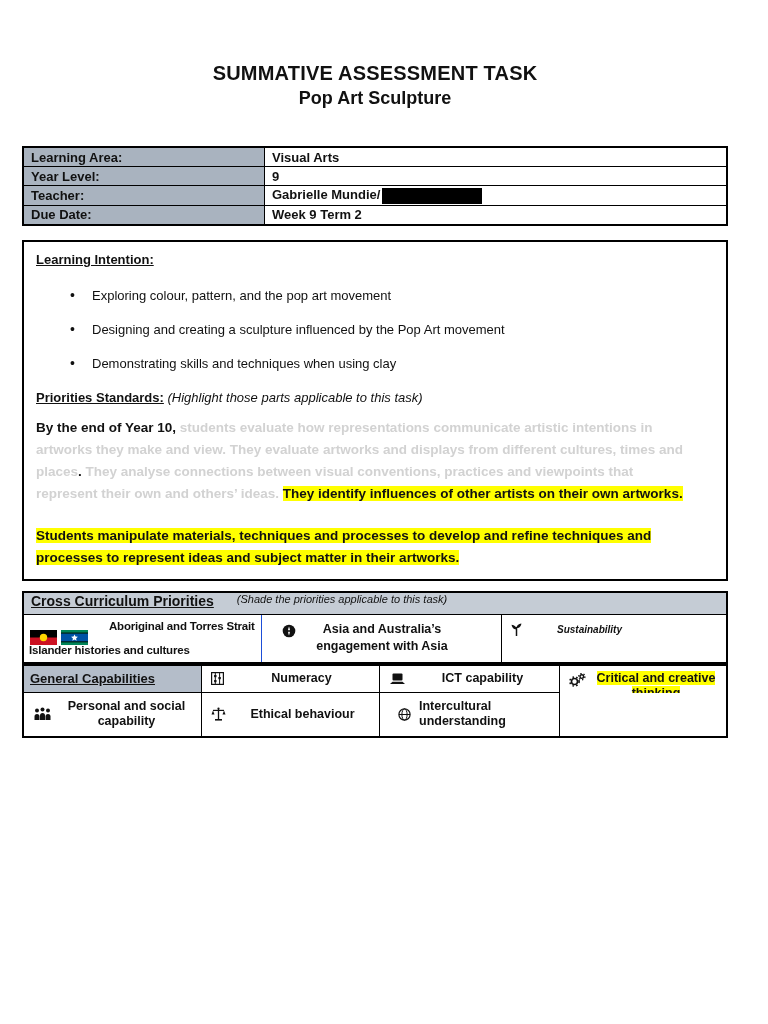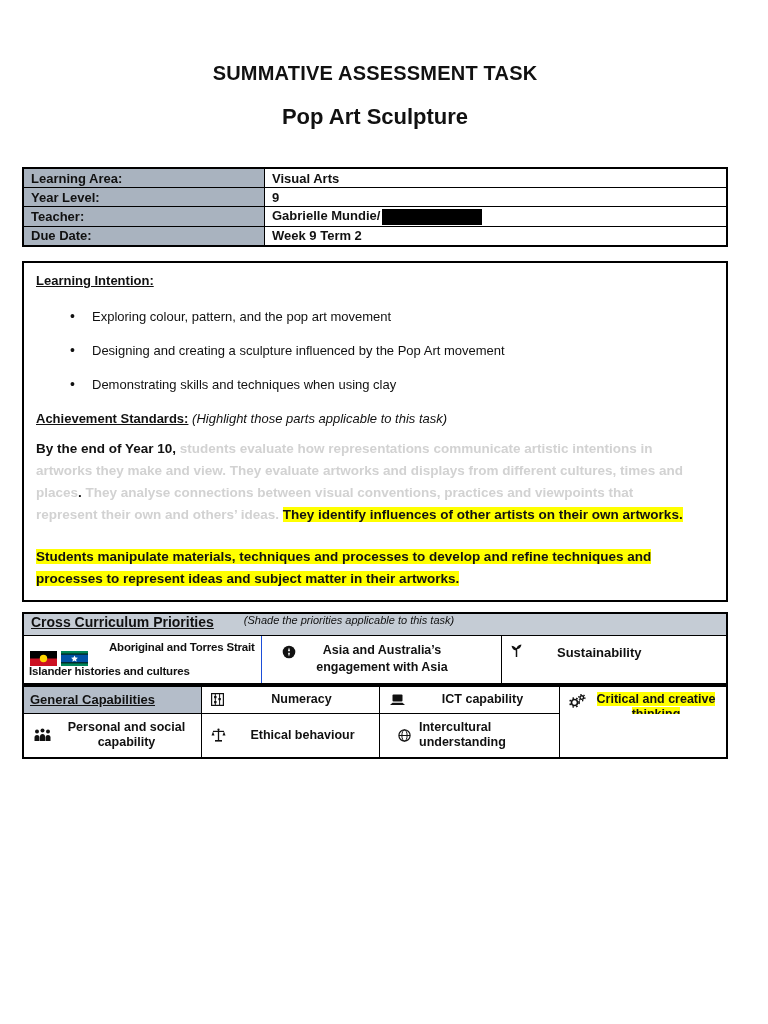--- a/index.html
+++ b/index.html
@@ -3,21 +3,21 @@
 <meta charset="utf-8">
 <style>
   html,body{margin:0;padding:0;background:#ffffff;}
   body{width:768px;height:1024px;font-family:"Liberation Sans",sans-serif;color:#111;-webkit-font-smoothing:antialiased;}
   .page{position:relative;width:768px;height:1024px;background:#fff;overflow:hidden;}
   .content{width:706px;margin:0 auto 0 22px;}
 
   
   .title-block{text-align:center;margin-top:62px;}
   .title1{font-size:20px;font-weight:bold;letter-spacing:.2px;}
-  .title2{font-size:22px;font-weight:bold;margin-top:19px;}
+  .title2{font-size:18px;font-weight:bold;margin-top:3px;}
 
   
   table.details{margin-top:37px;width:706px;border-collapse:collapse;border:2px solid #000;table-layout:fixed;}
   table.details td{border:1px solid #000;font-size:13px;font-weight:bold;padding:1px 7px;height:16px;vertical-align:middle;white-space:nowrap;overflow:hidden;}
   table.details td.lbl{width:226px;background:#a9b3bf;}
   .redaction{display:inline-block;width:100px;height:16px;background:#000;vertical-align:middle;margin-left:2px;}
 
   
   .box{margin-top:14px;border:2px solid #000;padding:8px 12px 10px 12px;}
   .u-head{font-size:13px;font-weight:bold;text-decoration:underline;display:inline-block;}
@@ -28,30 +28,30 @@
   .italic-note{font-style:italic;font-size:13px;font-weight:normal;}
   .as-p{width:662px;font-weight:bold;font-size:13.5px;line-height:22px;margin:12px 0 0 0;}
   .as-p2{margin-top:20px;}
   .muted{color:#d2d2d2;}
   .hl{background:#ffff00;}
 
   
   .ccp{margin-top:10px;border:2px solid #000;}
   .ccp-head{background:#c5ccd5;border-bottom:1px solid #000;height:21px;display:flex;padding:0 7px;}
   .ccp-title{font-size:14px;font-weight:bold;text-decoration:underline;}
-  .ccp-note{margin-left:30px;font-size:11px;}
+  .ccp-note{margin-left:23px;font-size:11px;}
   .ccp-body{display:flex;height:47px;}
   .ccp-cell{position:relative;box-sizing:border-box;font-weight:bold;}
   .ccp-c1{width:238px;border-right:1px solid #1d4ed8;font-size:11.5px;letter-spacing:-.2px;padding:3px 5px;}
   .ccp-c1 .l1{padding-left:80px;white-space:nowrap;line-height:14px;margin-top:1px;}
   .ccp-c1 .l2{white-space:nowrap;line-height:14px;margin-top:10px;}
   .flags{position:absolute;left:6px;top:15px;display:flex;gap:4px;}
   .ccp-c2{width:240px;border-right:1px solid #000;display:flex;padding:6px 4px 0 20px;font-size:12.5px;}
   .ccp-c2 .txt{width:156px;text-align:center;line-height:17px;margin-left:8px;}
-  .ccp-c3{flex:1;display:flex;padding:7px 6px 18px 8px;font-size:13px;}
+  .ccp-c3{flex:1;display:flex;padding:7px 6px 18px 8px;font-size:10px;font-style:italic;}
   .ccp-c3 .txt{margin-left:34px;margin-top:2px;}
   .icon{display:inline-flex;flex:none;}
 
   
   .gc{border:2px solid #000;}
   .gc-grid{display:grid;grid-template-columns:178px 178px 180px 166px;grid-template-rows:27px 43px;}
   .gc-cell{box-sizing:border-box;border-right:1px solid #000;display:flex;align-items:center;font-size:12.5px;font-weight:bold;overflow:hidden;}
   .gc-cell:nth-child(4n){border-right:none;}
   .gc-row1{border-bottom:1px solid #000;}
   .gc-header{background:#b4bdc9;padding:0 6px;}
@@ -95,21 +95,21 @@
 
     <div class="box">
       <span class="u-head">Learning Intention:</span>
       <ul class="bullets">
         <li>Exploring colour, pattern, and the pop art movement</li>
         <li>Designing and creating a sculpture influenced by the Pop Art movement</li>
         <li>Demonstrating skills and techniques when using clay</li>
       </ul>
 
       <div class="as-head">
-        <span class="u-head">Achievement Standards:</span>
+        <span class="u-head">Priorities Standards:</span>
         <span class="italic-note">(Highlight those parts applicable to this task)</span>
       </div>
 
       <p class="as-p"><span>By the end of Year 10,</span><span class="muted"> students evaluate how representations communicate artistic intentions in artworks they make and view. They evaluate artworks and displays from different cultures, times and places</span><span>.</span><span class="muted"> They analyse connections between visual conventions, practices and viewpoints that represent their own and others’ ideas. </span><span class="hl">They identify influences of other artists on their own artworks.</span></p>
 
       <p class="as-p as-p2"><span class="hl">Students manipulate materials, techniques and processes to develop and refine techniques and processes to represent ideas and subject matter in their artworks.</span></p>
     </div>
 
     <div class="ccp">
       <div class="ccp-head">

